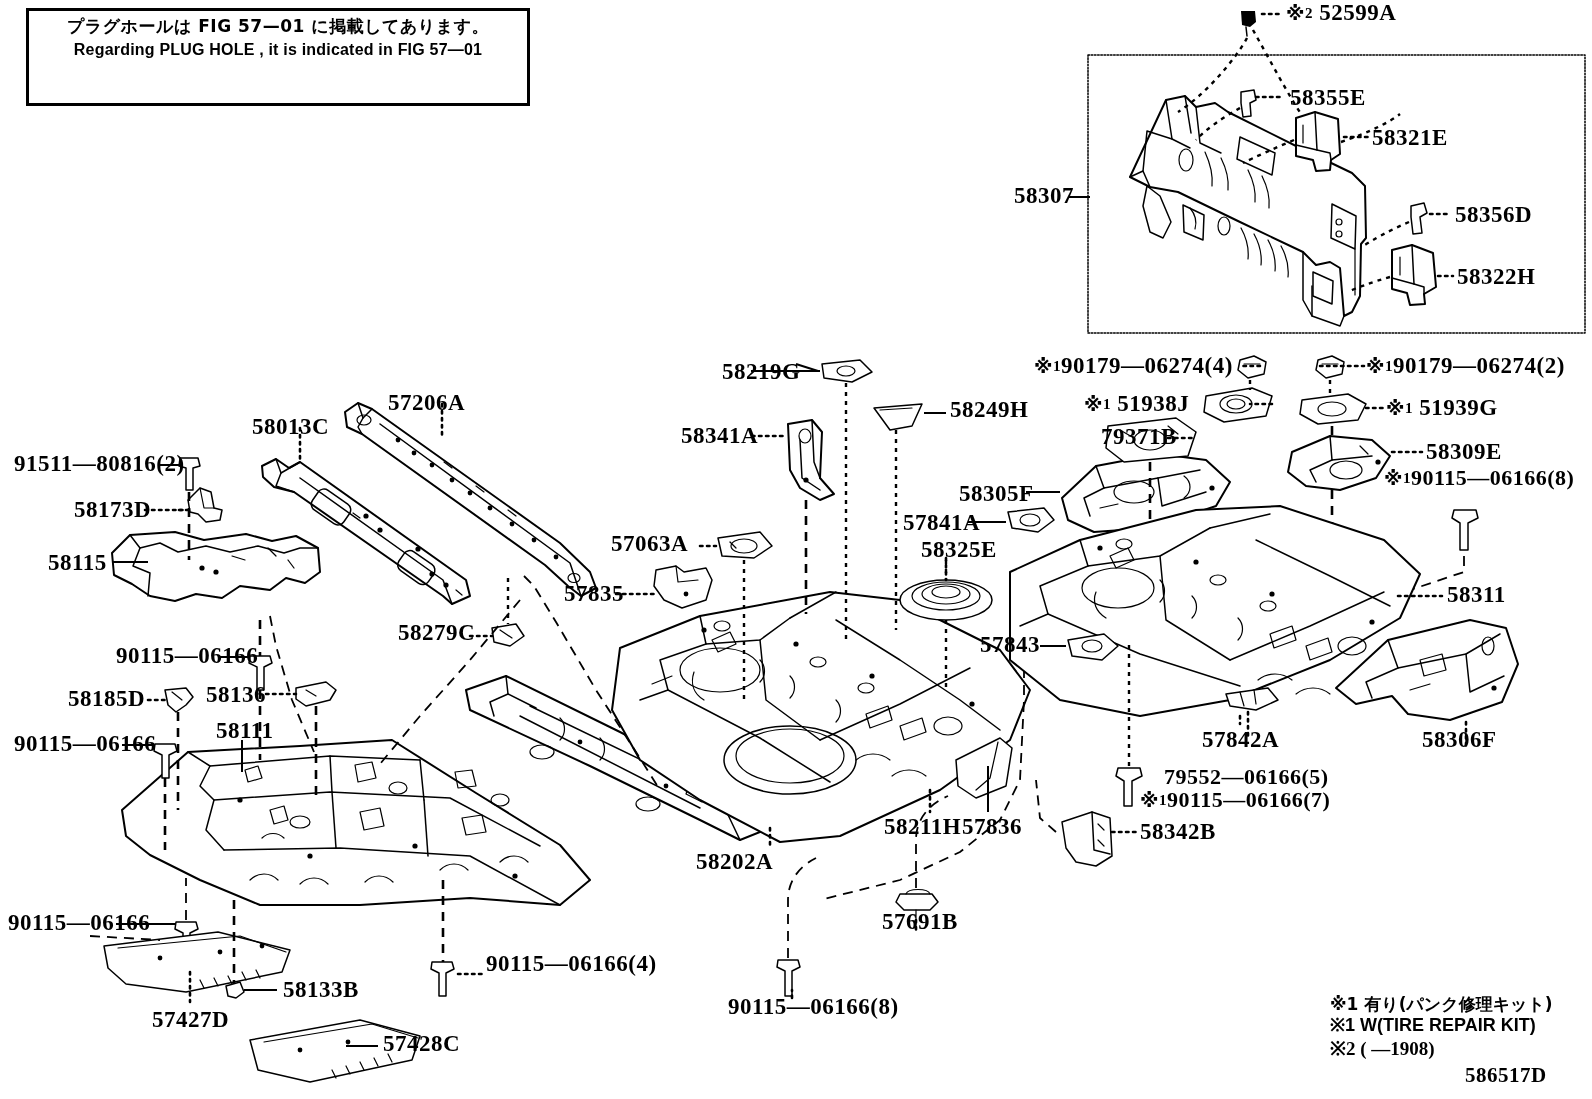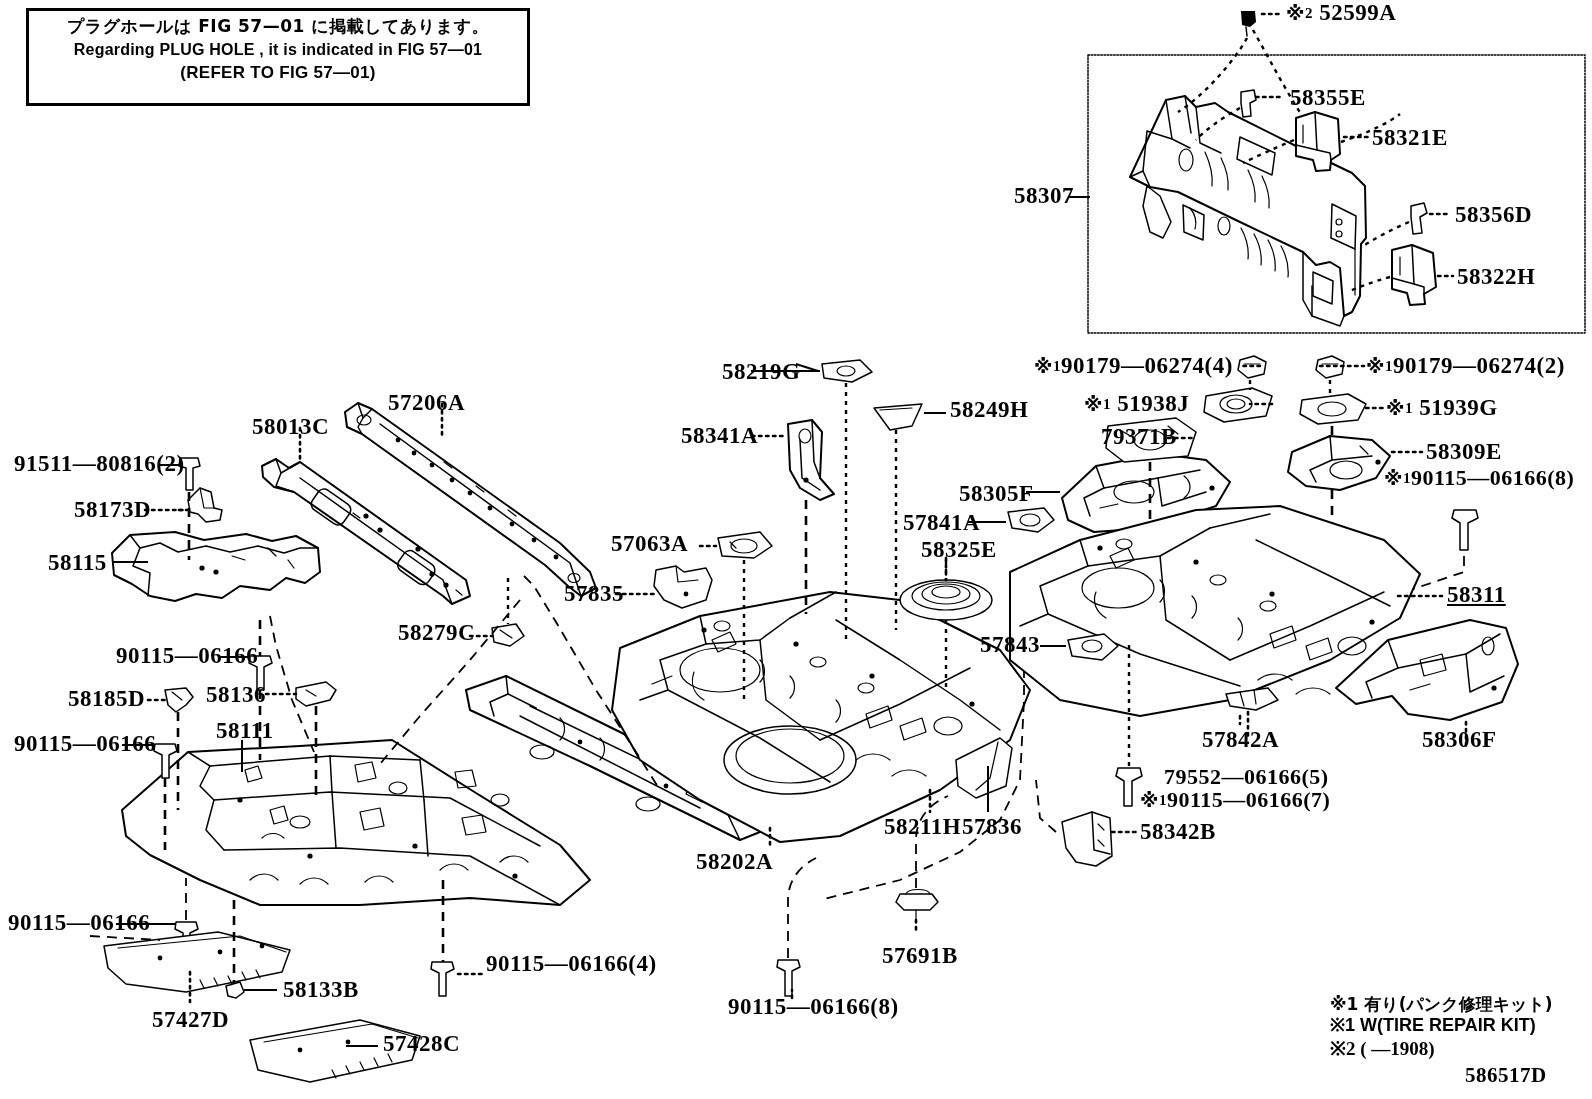--- a/index.html
+++ b/index.html
@@ -521,21 +521,20 @@
       <path class="t12" d="M1098 824 L1104 830"></path>
       <path class="t12" d="M1098 840 L1104 846"></path>
     </g>
     <path class="dashthin" d="M1056 832 L1040 818 L1036 780"></path>
 
   </svg>
 
   <div class="notebox" style="left:26px;top:8px;width:504px;height:98px;">
     <div class="jp">プラグホールは FIG 57—01 に掲載してあります。</div>
     <div class="en">Regarding  PLUG  HOLE , it is indicated in  FIG  57—01</div>
-    <div class="rf">(REFER TO FIG 57—01)</div>
   </div>
 
   <div class="lbl" style="left:1286px;top:1px;">
     <span class="star">※</span><span class="sup">2</span> 52599A</div>
   <div class="lbl" style="left:1290px;top:86px;">58355E</div>
   <div class="lbl" style="left:1372px;top:126px;">58321E</div>
   <div class="lbl" style="left:1014px;top:184px;">58307</div>
   <div class="lbl" style="left:1455px;top:203px;">58356D</div>
   <div class="lbl" style="left:1457px;top:265px;">58322H</div>
 
@@ -565,29 +564,29 @@
   <div class="lbl" style="left:152px;top:1008px;">57427D</div>
   <div class="lbl" style="left:383px;top:1032px;">57428C</div>
   <div class="lbl" style="left:486px;top:952px;">90115—06166(4)</div>
   <div class="lbl" style="left:728px;top:995px;">90115—06166(8)</div>
   <div class="lbl" style="left:722px;top:360px;">58219G</div>
   <div class="lbl" style="left:681px;top:424px;">58341A</div>
   <div class="lbl" style="left:950px;top:398px;">58249H</div>
   <div class="lbl" style="left:696px;top:850px;">58202A</div>
   <div class="lbl" style="left:884px;top:815px;">58211H</div>
   <div class="lbl" style="left:962px;top:815px;">57836</div>
-  <div class="lbl" style="left:882px;top:944px;text-align:right;">57691B</div>
+  <div class="lbl" style="left:882px;top:910px;text-align:right;">57691B</div>
   <div class="lbl" style="left:903px;top:511px;">57841A</div>
   <div class="lbl" style="left:921px;top:538px;">58325E</div>
   <div class="lbl" style="left:959px;top:482px;">58305F</div>
   <div class="lbl" style="left:980px;top:633px;">57843</div>
   <div class="lbl" style="left:1202px;top:728px;">57842A</div>
   <div class="lbl" style="left:1140px;top:820px;">58342B</div>
   <div class="lbl" style="left:1101px;top:425px;">79371B</div>
-  <div class="lbl" style="left:1447px;top:583px;text-decoration:underline;">58311</div>
+  <div class="lbl" style="left:1447px;top:583px;">58311</div>
   <div class="lbl" style="left:1422px;top:728px;text-align:right;">58306F</div>
   <div class="lbl" style="left:1426px;top:440px;">58309E</div>
 
   <div class="lbl" style="left:1034px;top:354px;">
     <span class="star">※</span><span class="sup">1</span><span>90179—06274(4)</span></div>
   <div class="lbl" style="left:1366px;top:354px;">
     <span class="star">※</span><span class="sup">1</span><span>90179—06274(2)</span></div>
   <div class="lbl" style="left:1084px;top:392px;">
     <span class="star">※</span><span class="sup">1</span> <span>51938J</span></div>
   <div class="lbl" style="left:1386px;top:396px;">

